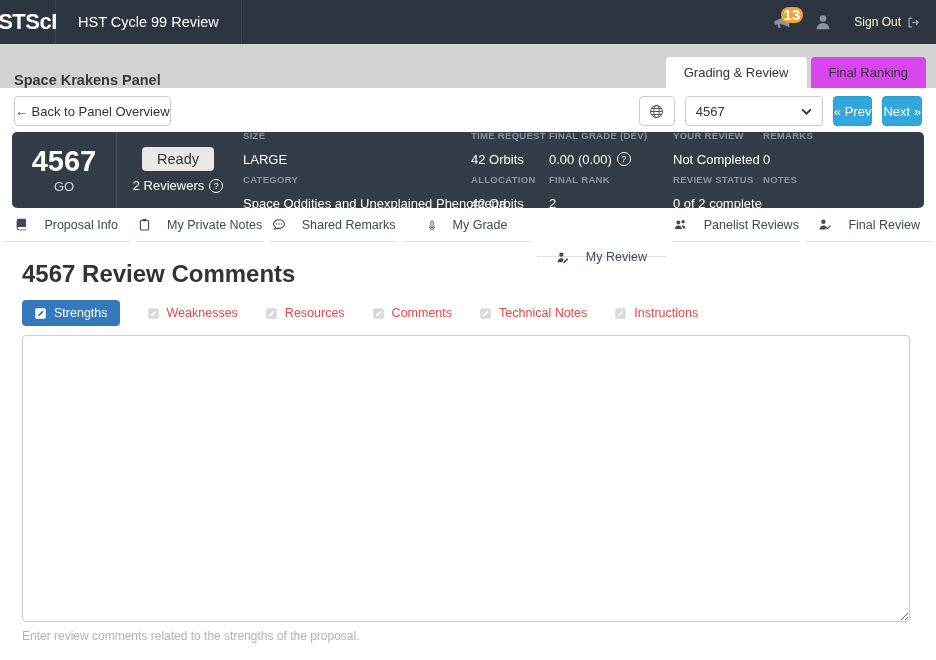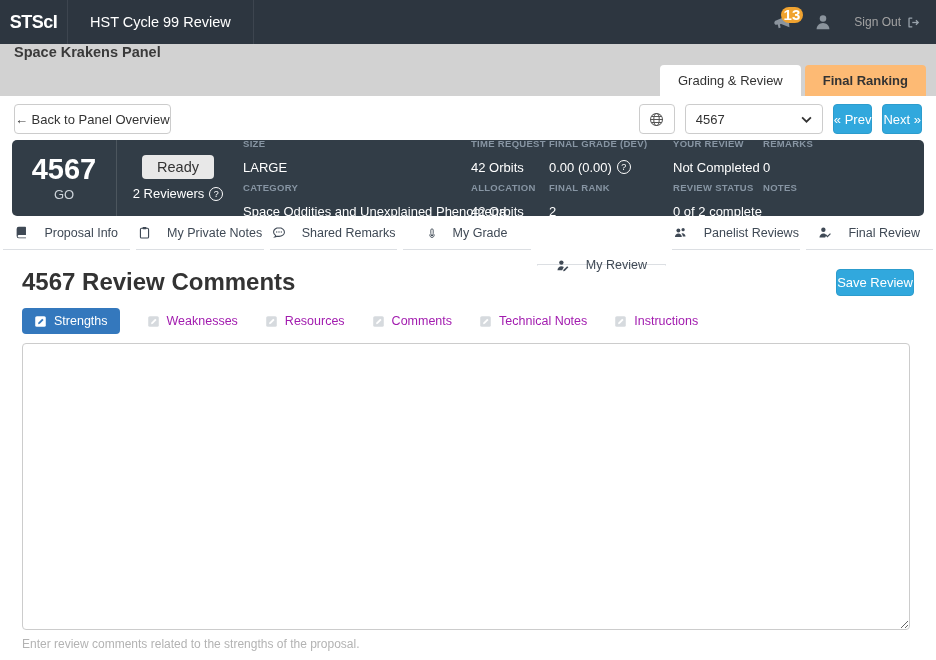--- a/index.html
+++ b/index.html
@@ -1,40 +1,40 @@
 <!DOCTYPE html>
 <html><head>
 <meta charset="utf-8">
 <style>
   * { margin:0; padding:0; box-sizing:border-box; }
   html,body { width:936px; height:660px; overflow:hidden; background:#fff;
     font-family:"Liberation Sans", sans-serif; color:#333; }
 
   
   .navbar { height:44px; background:#2d3640; display:flex; align-items:stretch; color:#fff; }
-  .nav-logo { width:68px; display:flex; align-items:center; justify-content:center;
-    font-weight:bold; font-size:18px; letter-spacing:-0.5px; border-right:1px solid rgba(255,255,255,0.08); }
+  .nav-logo { width:56px; display:flex; align-items:center; justify-content:center;
+    font-weight:bold; font-size:22px; letter-spacing:-0.5px; border-right:1px solid rgba(255,255,255,0.08); }
   .nav-title { display:flex; align-items:center; padding:0 22px; font-size:14.5px;
     border-right:1px solid rgba(255,255,255,0.08); }
   .nav-spacer { flex:1; }
   .nav-right { display:flex; align-items:center; gap:22px; padding-right:16px; color:#8b949d; }
   .nav-iconbtn { position:relative; display:flex; align-items:center; cursor:pointer; }
   .badge { position:absolute; top:-7px; right:-11px; background:#f0a330; color:#fff;
     font-size:15px; font-weight:bold; min-width:16px; height:16px; border-radius:8px;
     display:flex; align-items:center; justify-content:center; padding:0 3px; }
-  .signout { display:flex; align-items:center; gap:6px; font-size:12px; color:#a3a3a3; cursor:pointer; }
-
-  
-  .panelbar { position:relative; height:52px; background:#d2d2d2; display:flex; align-items:flex-start; }
+  .signout { display:flex; align-items:center; gap:6px; font-size:12px; color:#fef9c3; cursor:pointer; }
+
+  
+  .panelbar { position:relative; height:44px; background:#d2d2d2; display:flex; align-items:flex-end; }
   .panelbar-title { font-size:14.5px; font-weight:bold; color:#3a3a3a; padding-left:14px; }
   .panelbar-tabs { position:absolute; right:10px; bottom:0; display:flex; gap:4px; }
   .bartab { height:31px; display:flex; align-items:center; padding:0 18px; font-size:13px;
     border-radius:4px 4px 0 0; cursor:pointer; color:#333; }
   .bartab.active { background:#fff; }
-  .bartab.inactive { background:#fdba74;font-weight:bold; }
+  .bartab.inactive { background:#d946ef; }
 
   
   .toolbar { display:flex; align-items:center; padding:8px 14px 6px 14px; }
   .btn { border:1px solid #ccc; background:#fff; border-radius:4px; font-size:13px;
     color:#333; display:inline-flex; align-items:center; justify-content:center;
     height:30px; padding:0 0; cursor:pointer; font-family:inherit; }
   .btn-blue { background:#31a8dd; border-color:#2c9ccd; color:#fff; }
   .btn-green { background:#28a745; border-color:#23963d; color:#fff; }
   .toolbar .right { margin-left:auto; display:flex; align-items:center; gap:10px; }
   .globe-btn { width:36px; padding:0; }
@@ -73,21 +73,21 @@
   .content { padding:18px 22px 0 22px; }
   .content-head { display:flex; align-items:center; }
   h1.page-title { font-size:24px; font-weight:bold; color:#333; }
   .head-actions { margin-left:auto; display:flex; gap:8px; }
   .head-actions .btn { height:27px; font-size:13px; }
 
   .pills { display:flex; align-items:center; gap:27px; margin-top:12px; }
   .pill-active { display:inline-flex; align-items:center; gap:7px; background:#3478bd;
     color:#fff; border:none; border-radius:4px; font-size:12.5px; padding:6px 12px;
     cursor:pointer; font-family:inherit; }
-  .pill { display:inline-flex; align-items:center; gap:7px; font-size:12.5px; color:#a21caf; cursor:pointer; }
+  .pill { display:inline-flex; align-items:center; gap:7px; font-size:12.5px; color:#ef4444; cursor:pointer; }
 
   .editor { display:block; width:888px; height:287px; margin-top:9px; border:1px solid #ccc;
     border-radius:4px; resize:both; font-family:inherit; font-size:13px; padding:8px; outline:none; }
   .helper { margin-top:7px; font-size:12px; color:#b3b3b3; }
 
   .ico { display:inline-flex; }
 </style>
 </head>
 <body>
 
@@ -286,21 +286,20 @@
       </svg>
     </span>
     <span>Final Review</span>
   </div>
 </div>
 
 <div class="content">
   <div class="content-head">
     <h1 class="page-title">4567 Review Comments</h1>
     <div class="head-actions">
-      <button class="btn btn-blue">Save Review</button>
     </div>
   </div>
 
   <div class="pills">
     <button class="pill-active">
       <span class="ico">
         <svg width="13" height="13" viewBox="0 0 16 16">
           <rect x="1.5" y="1.5" width="13" height="13" rx="2" fill="#fff"></rect>
           <path d="M5 11.3l.5-2.2 4.6-4.6 1.7 1.7-4.6 4.6z" fill="#3478bd"></path>
         </svg>

